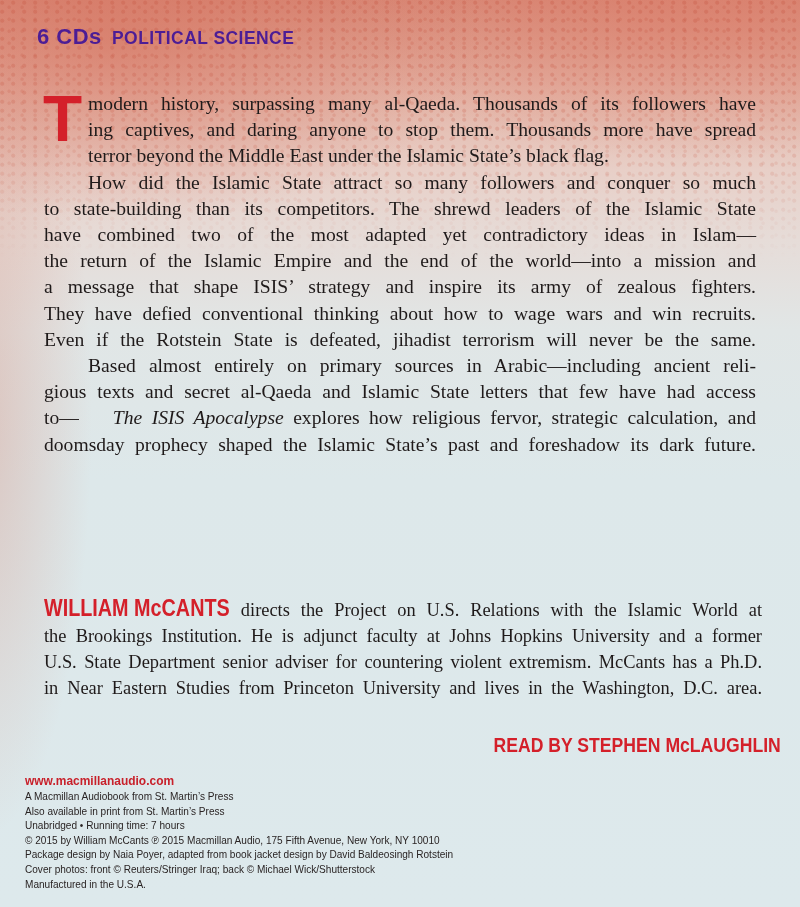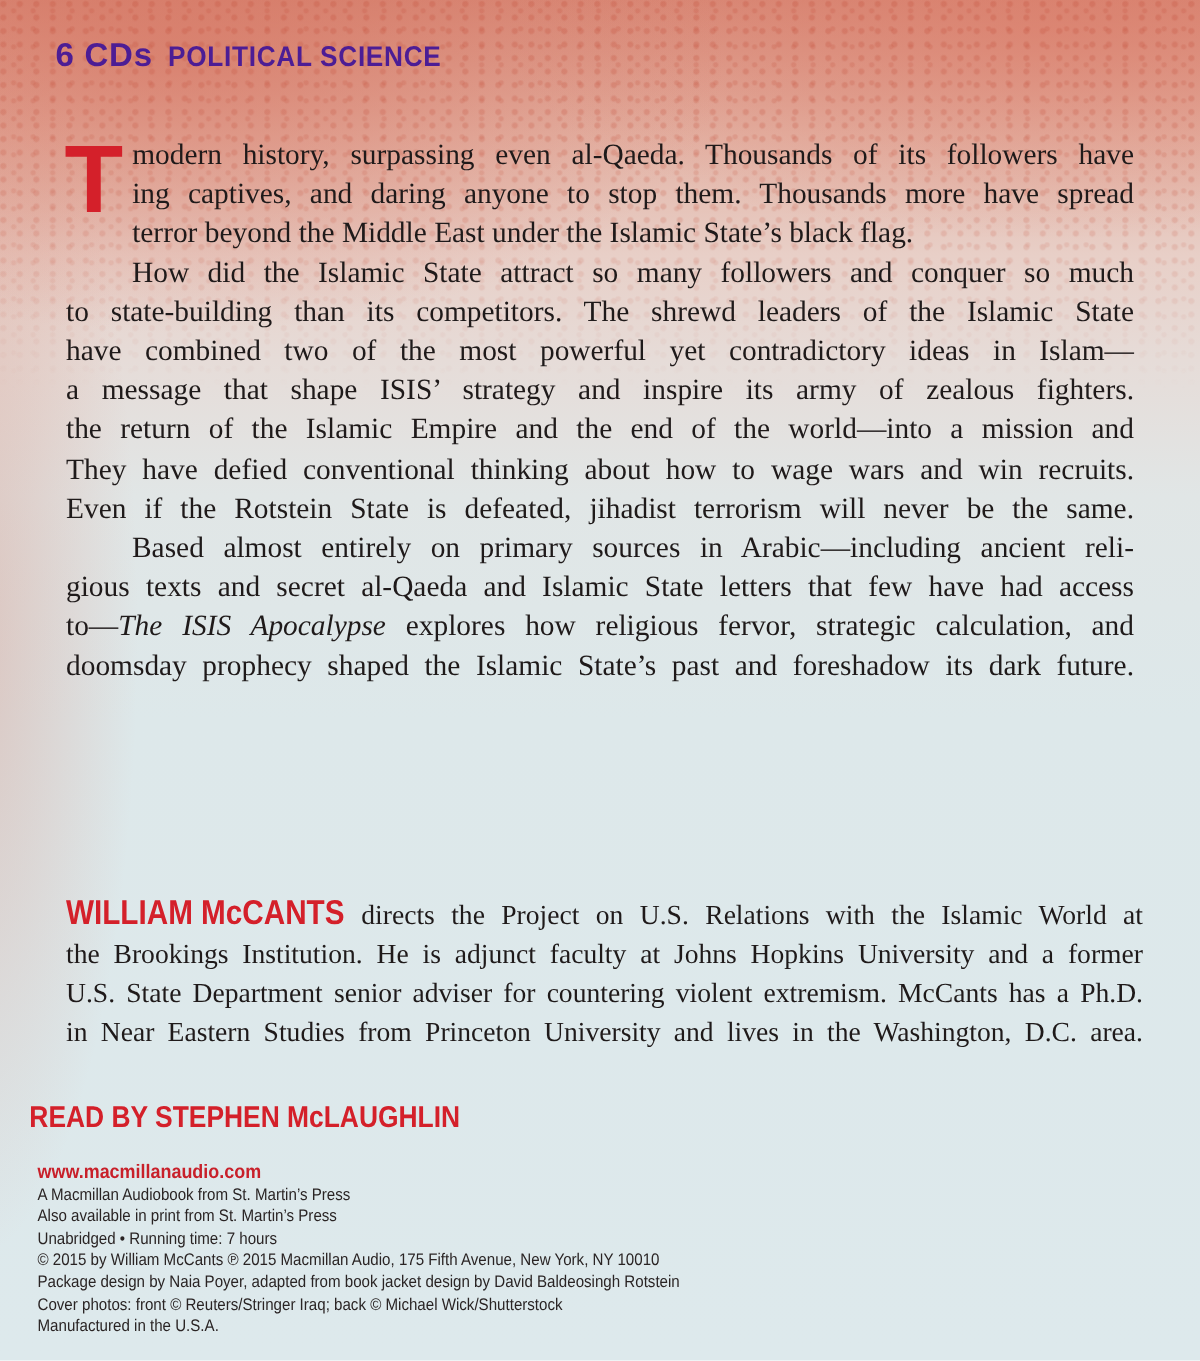--- a/index.html
+++ b/index.html
@@ -37,36 +37,36 @@
       font-size: 19.6px; line-height: 26.2px; color: #1f1a1a;
     }
     .blurb p { margin: 0; text-align: justify; }
     .dropcap {
       float: left; font-family: "Liberation Sans", sans-serif; font-weight: bold;
       color: #d4202a; font-size: 64px; line-height: 50px; margin: 3px 6px 0 -1px;
       height: 50px;
     }
     .line { display: block; text-align: justify; text-align-last: justify; white-space: nowrap; }
     .line.last { text-align-last: left; }
-    .blurb em { font-style: italic; }
+    .blurb em { font-style: italic; margin-left: 34px; }
 
     .bio {
       position: absolute; left: 44px; top: 595px; width: 718px;
       font-family: "Liberation Serif", serif;
       font-size: 18.4px; line-height: 26px; color: #1f1a1a;
     }
     .bio .author {
       font-family: "Liberation Sans", sans-serif; font-weight: bold;
       color: #d4202a; font-size: 23px; letter-spacing: 0px;
       display: inline-block; transform: scaleX(0.86); transform-origin: left bottom;
       margin-right: -30px;
     }
 
     .reader {
-      position: absolute; left: 0; width: 800px; top: 734px; text-align: left;
+      position: absolute; left: 0; width: 800px; top: 734px; text-align: right;
       font-family: "Liberation Sans", sans-serif; font-weight: bold; color: #d4202a;
       font-size: 20px;
     }
     .reader span { display: inline-block; transform: scaleX(0.88); }
 
     .credits {
       position: absolute; left: 25px; top: 773px; width: 600px;
       font-family: "Liberation Sans", sans-serif; font-size: 11.2px; line-height: 14.6px;
       color: #2a2424;
     }
@@ -79,30 +79,30 @@
 <div class="speckle"></div>
 
 <div class="category">
   <span class="cds">6 CDs</span>
   <span class="genre">POLITICAL SCIENCE</span>
 </div>
 
 <div class="blurb">
   <p>
     <span class="dropcap">T</span>
-    <span class="line">modern history, surpassing even al-Qaeda. Thousands of its followers have</span>
+    <span class="line">modern history, surpassing many al-Qaeda. Thousands of its followers have</span>
     <span class="line">ing captives, and daring anyone to stop them. Thousands more have spread</span>
     <span class="line last">terror beyond the Middle East under the Islamic State’s black flag.</span>
   </p>
   <p>
     <span class="line" style="padding-left:44px">How did the Islamic State attract so many followers and conquer so much</span>
     <span class="line">to state-building than its competitors. The shrewd leaders of the Islamic State</span>
-    <span class="line">have combined two of the most powerful yet contradictory ideas in Islam—</span>
+    <span class="line">have combined two of the most adapted yet contradictory ideas in Islam—</span>
+    <span class="line">the return of the Islamic Empire and the end of the world—into a mission and</span>
     <span class="line">a message that shape ISIS’ strategy and inspire its army of zealous fighters.</span>
-    <span class="line">the return of the Islamic Empire and the end of the world—into a mission and</span>
     <span class="line">They have defied conventional thinking about how to wage wars and win recruits.</span>
     <span class="line">Even if the Rotstein State is defeated, jihadist terrorism will never be the same.</span>
   </p>
   <p>
     <span class="line" style="padding-left:44px">Based almost entirely on primary sources in Arabic—including ancient reli-</span>
     <span class="line">gious texts and secret al-Qaeda and Islamic State letters that few have had access</span>
     <span class="line"><span>to—</span><em>The ISIS Apocalypse</em><span> explores how religious fervor, strategic calculation, and</span></span>
     <span class="line">doomsday prophecy shaped the Islamic State’s past and foreshadow its dark future.</span>
   </p>
 </div>

